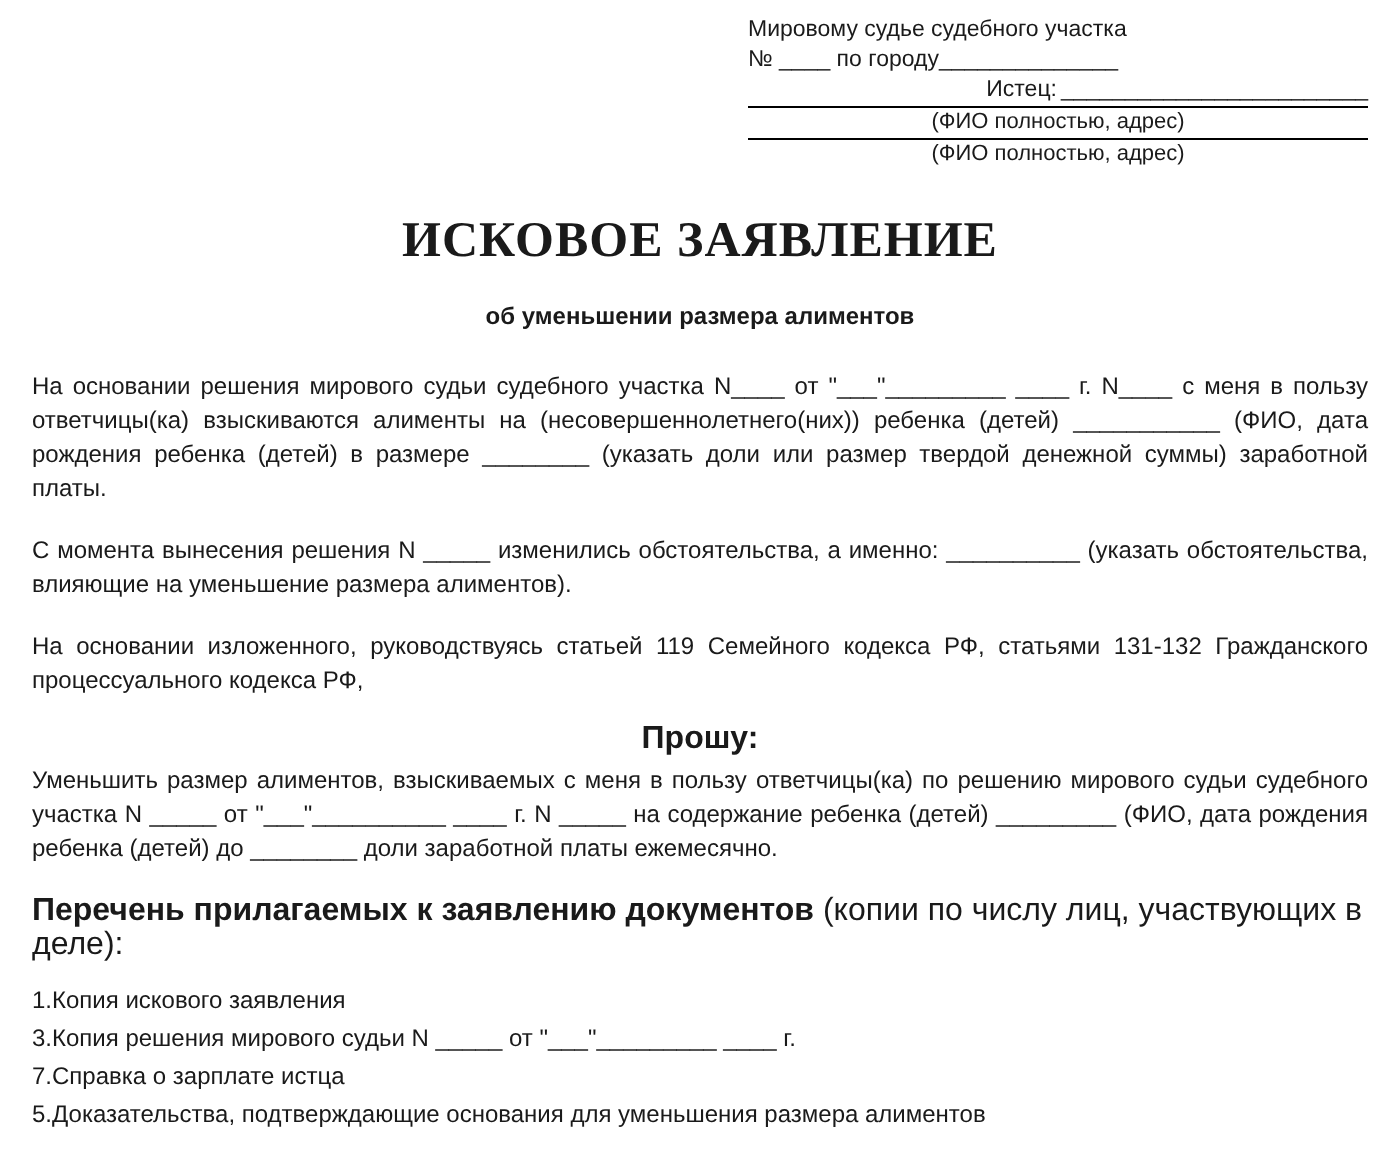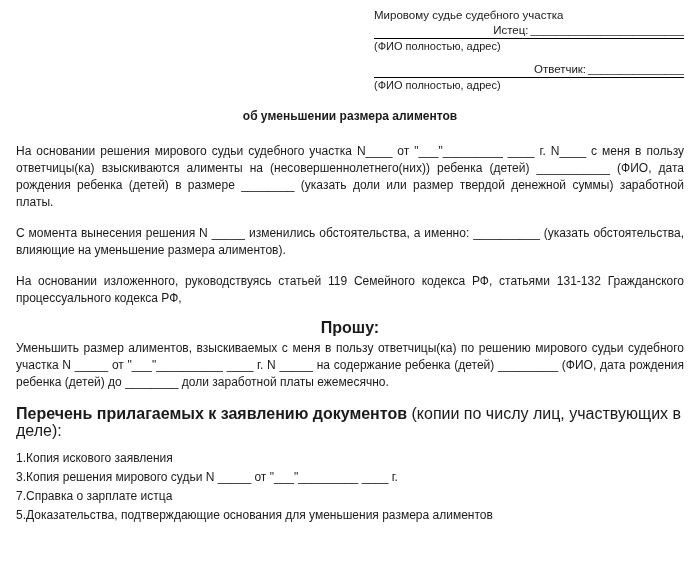--- a/index.html
+++ b/index.html
@@ -39,20 +39,21 @@
   .hdr-row {
     display: flex;
     align-items: center;
     justify-content: flex-end;
   }
   .hdr-label {
     white-space: nowrap;
     padding-right: 2px;
   }
   .hdr-note {
+    text-align: center;
     font-size: 11px;
     border-top: 1px solid #000;
     width: 100%;
     box-sizing: border-box;
   }
 
   
   .title {
     margin-top: 22px;
     text-align: center;
@@ -108,35 +109,33 @@
   }
 </style>
 </head>
 <body>
 
 <div class="page">
 
   <div class="header">
     <div class="header-inner">
       <div class="hdr-line">Мировому судье судебного участка</div>
+      <div class="hdr-line">№ ____ по городу______________</div>
 
       <div class="hdr-row">
         <span class="hdr-label">Истец:</span>
         <span>________________________</span>
       </div>
       <div class="hdr-note">(ФИО полностью, адрес)</div>
 
-      <div class="hdr-row" style="margin-top:8px;">
-        <span class="hdr-label">Ответчик:</span>
-        <span>_______________</span>
-      </div>
       <div class="hdr-note">(ФИО полностью, адрес)</div>
     </div>
   </div>
 
+  <div class="title">ИСКОВОЕ ЗАЯВЛЕНИЕ</div>
   <div class="subtitle">об уменьшении размера алиментов</div>
 
   <div class="body">
     <div class="para">На основании решения мирового судьи судебного участка N____ от "___"_________ ____ г. N____ с меня в пользу ответчицы(ка) взыскиваются алименты на (несовершеннолетнего(них)) ребенка (детей) ___________ (ФИО, дата рождения ребенка (детей) в размере ________ (указать доли или размер твердой денежной суммы) заработной платы.</div>
     <div class="para">С момента вынесения решения N _____ изменились обстоятельства, а именно: __________ (указать обстоятельства, влияющие на уменьшение размера алиментов).</div>
     <div class="para tight">На основании изложенного, руководствуясь статьей 119 Семейного кодекса РФ, статьями 131-132 Гражданского процессуального кодекса РФ,</div>
     <div class="prosu">Прошу:</div>
     <div class="para nosp">Уменьшить размер алиментов, взыскиваемых с меня в пользу ответчицы(ка) по решению мирового судьи судебного участка N _____ от "___"__________ ____ г. N _____ на содержание ребенка (детей) _________ (ФИО, дата рождения ребенка (детей) до ________ доли заработной платы ежемесячно.</div>
 
     <div class="list-title">

